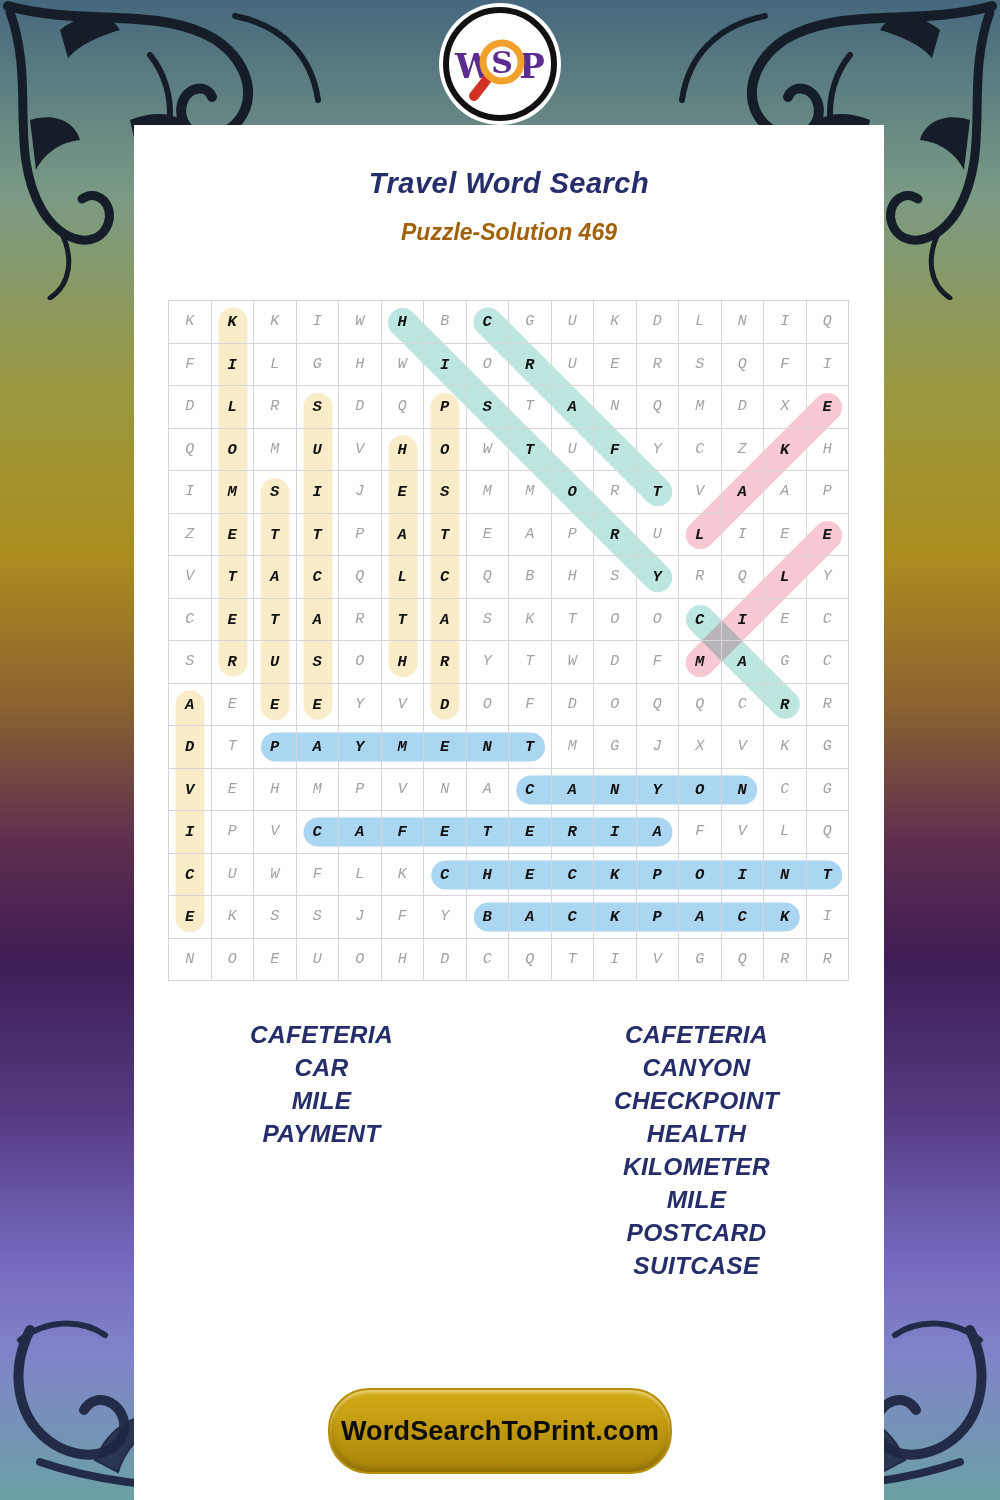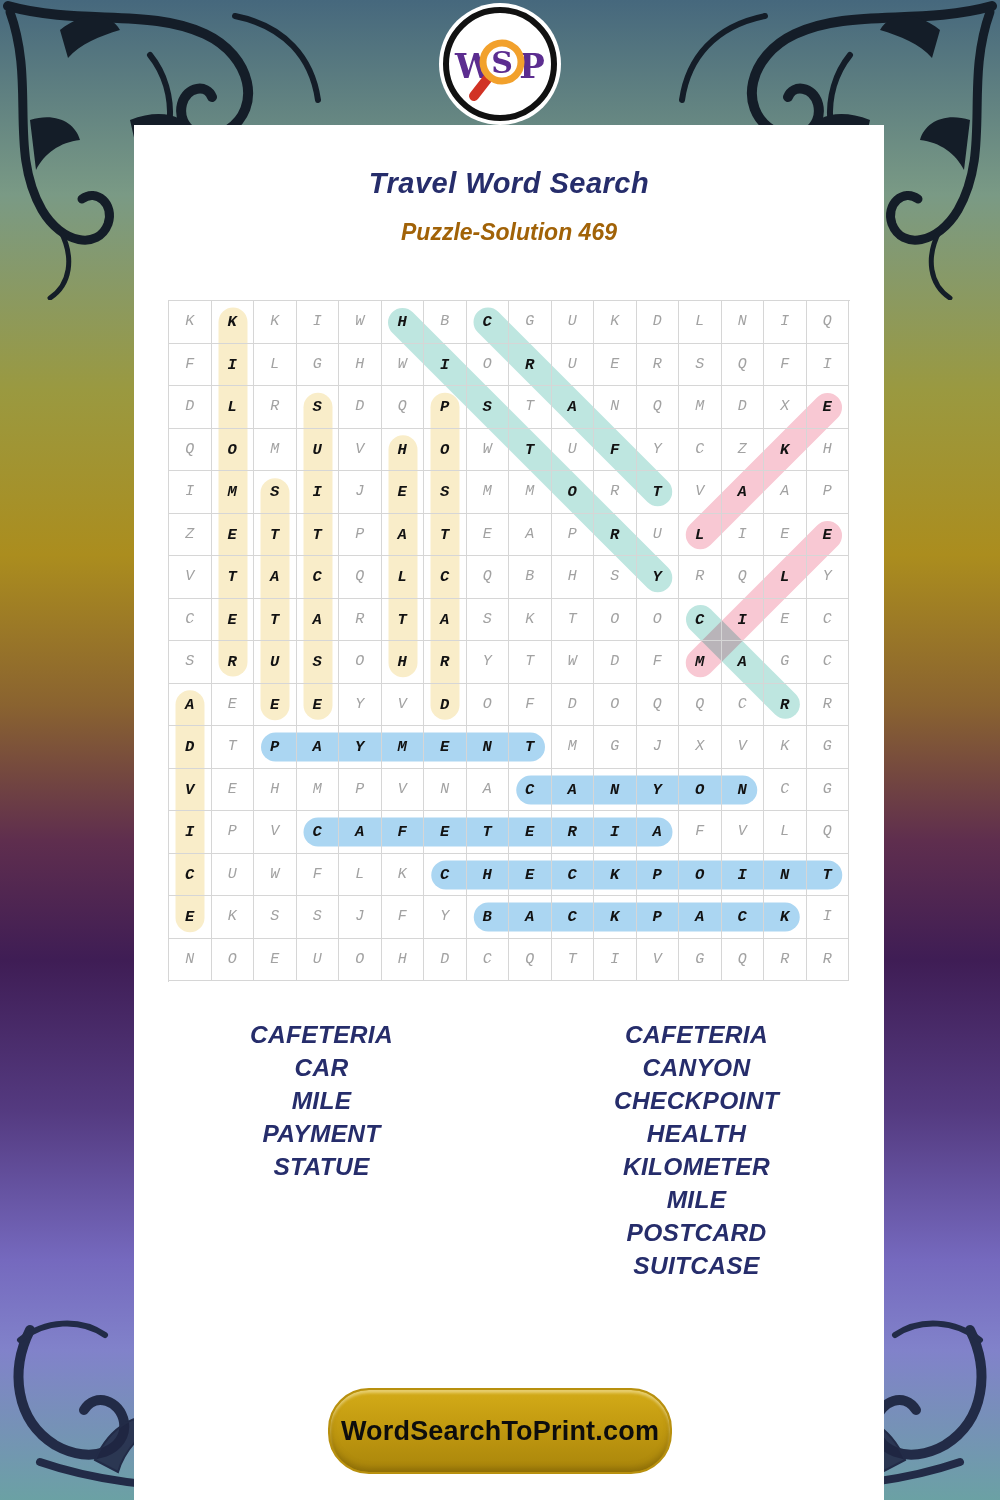--- a/index.html
+++ b/index.html
@@ -410,21 +410,20 @@
       <span class="cell" style="left: 595px; top: 637.5px;">R</span>
       <span class="cell" style="left: 637.5px; top: 637.5px;">R</span>
     </div>
 
   <div class="words">
     <ul id="list-left">
         <li>CAFETERIA</li>
         <li>CAR</li>
         <li>MILE</li>
         <li>PAYMENT</li>
-        <li>STATUE</li>
       </ul>
     <ul id="list-right">
         <li>CAFETERIA</li>
         <li>CANYON</li>
         <li>CHECKPOINT</li>
         <li>HEALTH</li>
         <li>KILOMETER</li>
         <li>MILE</li>
         <li>POSTCARD</li>
         <li>SUITCASE</li>

